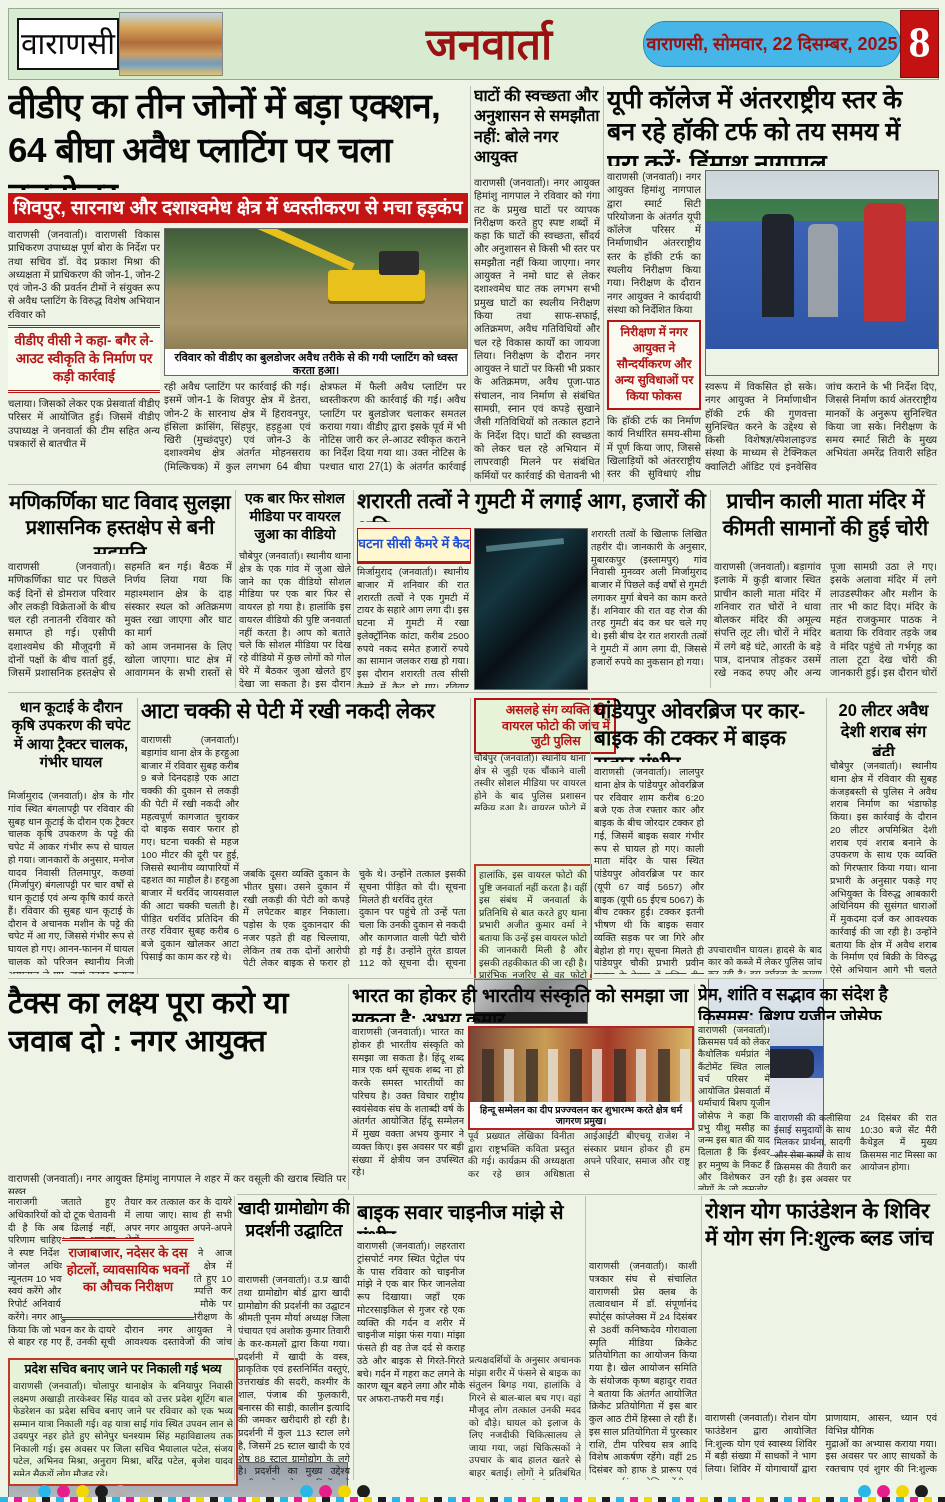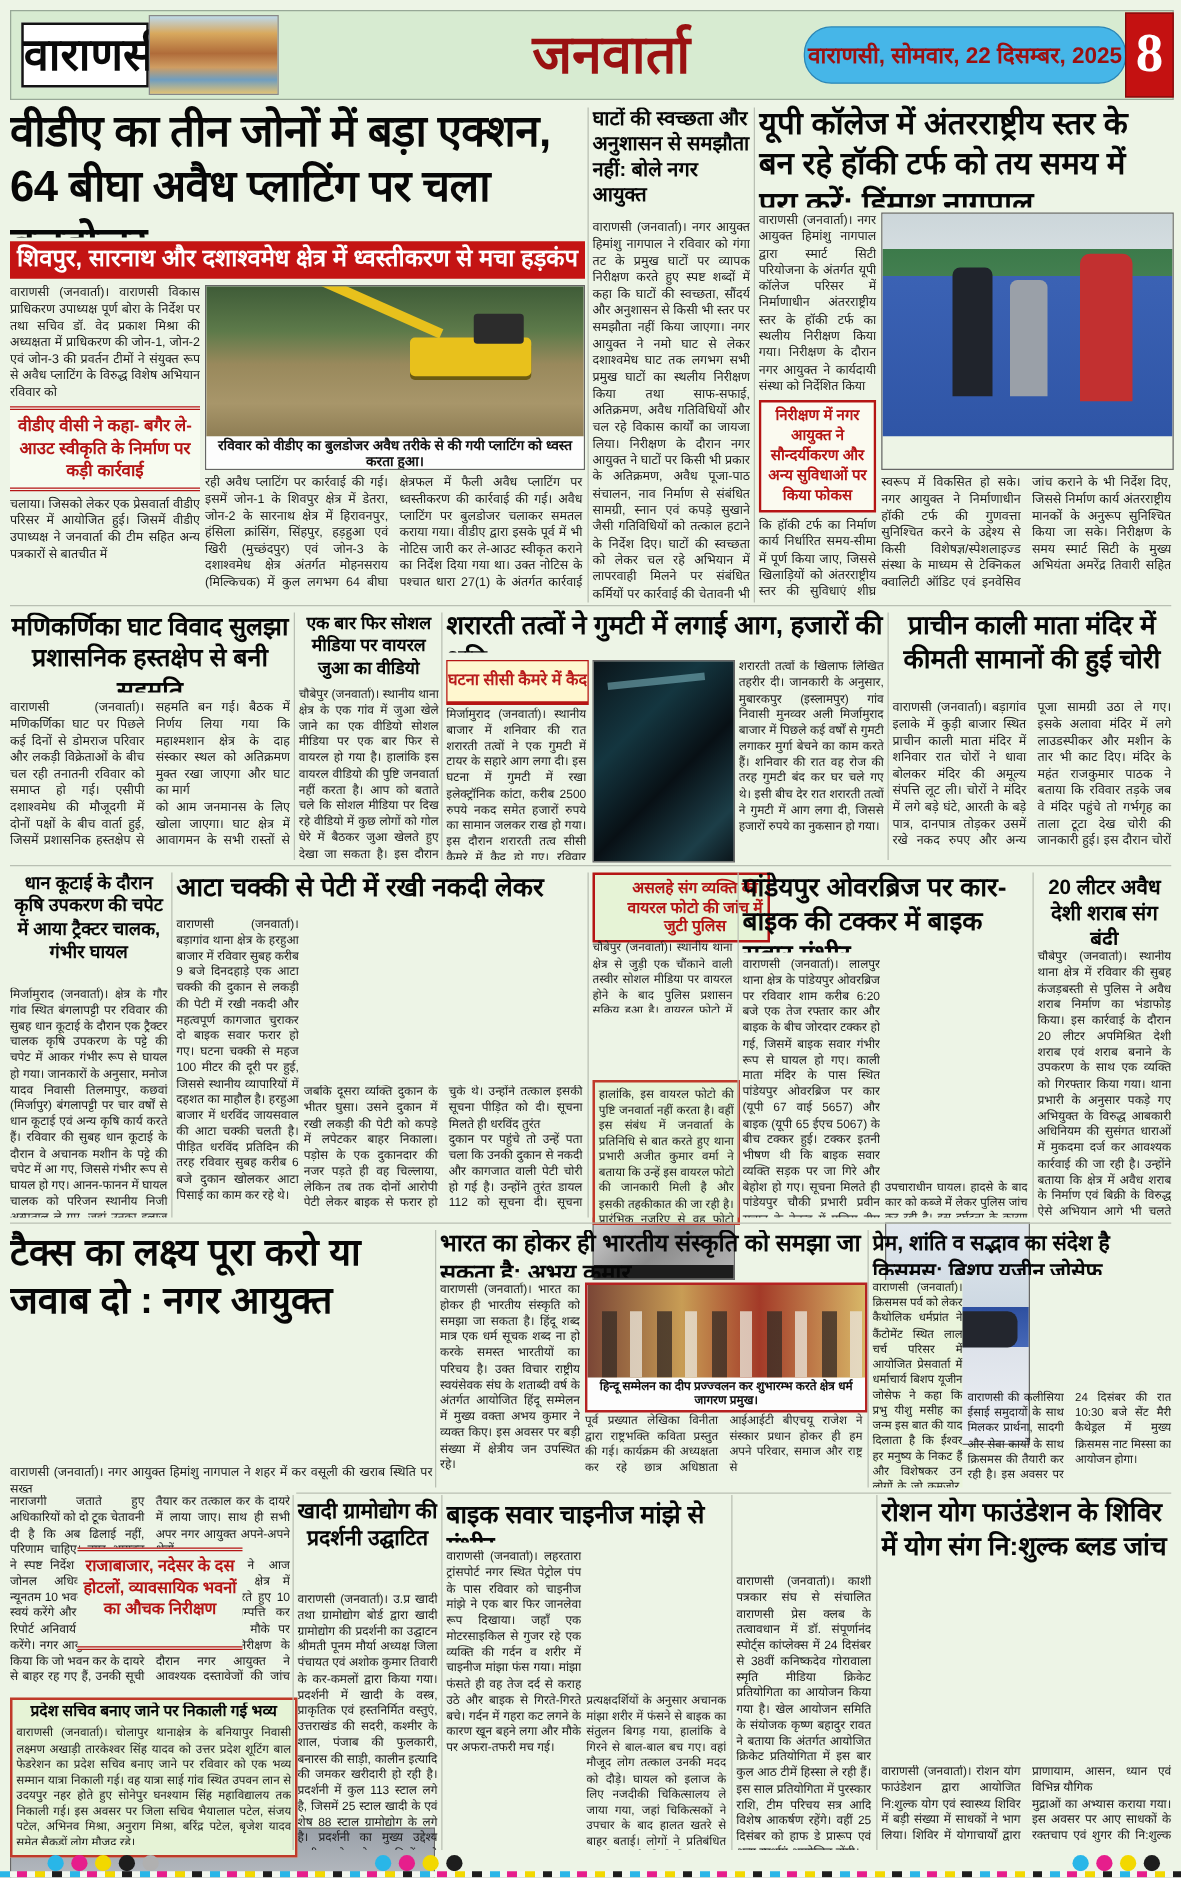--- a/index.html
+++ b/index.html
@@ -8,21 +8,21 @@
   .bt{font-size:10px;line-height:1.33;text-align:justify;color:#1b1b1b;overflow:hidden;}
   .bt p{margin:0 0 3px 0;}
   .hl{font-weight:800;color:#070707;overflow:hidden;line-height:1.27;}
   .ctr{text-align:center;}
   .mc2{column-count:2;column-gap:9px;}
   .mc2 p{margin:0;}
   .cap{background:#fdfdfd;font-weight:700;text-align:center;color:#101010;padding:2px 3px;font-size:11px;line-height:1.2;overflow:hidden;}
   .strip-red{background:#c41414;color:#fff;font-weight:700;text-align:center;overflow:hidden;}
   .inset-red{color:#b51515;font-weight:700;text-align:center;border-top:3px double #b51515;border-bottom:3px double #b51515;background:#f7fbf0;padding:4px 2px;overflow:hidden;}
   .inset-red2{color:#b51515;font-weight:700;text-align:center;border:2px solid #b51515;background:#fbfaf0;padding:3px 2px;overflow:hidden;}
-  .kicker{background:#fff7cf;border:1px solid #b51515;border-bottom:3px solid #b51515;color:#b91c1c;font-weight:700;text-align:center;overflow:hidden;}
+  .kicker{background:#fff7cf;border:1px solid #b51515;border-bottom:3px solid #b51515;color:#1d4ed8;font-weight:700;text-align:center;overflow:hidden;}
   .box-green{background:#e6f3d6;border:2px solid #c03a2a;overflow:hidden;}
   .frame{border:2px solid #b52222;overflow:hidden;}
   .frame2{border:1px solid #666;overflow:hidden;}
   .vl{position:absolute;width:1px;background:#b9bfb3;}
   .hlne{position:absolute;height:1px;background:#b9bfb3;}
   .ph{position:relative;overflow:hidden;}
   .ph-ghat{background:linear-gradient(180deg,#bcd8ea 0%,#d8a95e 22%,#b06c3a 48%,#cf9d62 66%,#6f9ec0 82%,#e2c273 100%);}
   .ph-dozer{background:linear-gradient(180deg,#3f5c38 0%,#5d7a4a 30%,#99895c 52%,#a8966a 78%,#8f7e55 100%);}
   .jcb-body{position:absolute;right:14%;top:34%;width:32%;height:26%;background:#e8c11c;border-radius:4px;box-shadow:0 3px 0 #6b5b12;}
   .jcb-arm{position:absolute;right:38%;top:28%;width:34%;height:7%;background:#e8c11c;transform:rotate(24deg);transform-origin:right center;}
@@ -44,21 +44,21 @@
   .stage-figs{position:absolute;bottom:0;left:0;right:0;height:72%;background:repeating-linear-gradient(90deg,transparent 0 12px,#3a2e26 12px 24px,transparent 24px 34px,#e8e2d6 34px 44px);opacity:.8;}
   .dot{display:inline-block;width:13px;height:13px;border-radius:50%;margin-right:6px;}
 </style>
 </head>
 <body>
 
 <div id="page">
 
   <div class="abs" style="left:8px;top:8px;width:929px;height:70px;background:#d7ebd1;border:1px solid #97a897;">
     <div class="abs ctr" style="left:8px;top:9px;width:98px;height:48px;background:#fff;border:2px solid #141414;">
-      <span style="font-size:36px;font-weight:700;line-height:48px;color:#0a0a0a;">वाराणसी</span>
+      <span style="font-size:30px;font-weight:400;line-height:48px;color:#0a0a0a;">वाराणसी</span>
     </div>
     <div class="abs ph ph-ghat" style="left:110px;top:3px;width:102px;height:62px;border:1px solid #888;"></div>
     <div class="abs ctr" style="left:330px;top:6px;width:300px;height:58px;">
       <span style="font-size:43px;font-weight:800;line-height:58px;color:#991111;">जनवार्ता</span>
     </div>
     <div class="abs ctr" style="left:634px;top:12px;width:256px;height:44px;background:#46b6e8;border:1px solid #2a86b6;border-radius:22px;">
       <span style="font-size:18px;font-weight:800;line-height:44px;color:#9c1010;">वाराणसी, सोमवार, 22 दिसम्बर, 2025</span>
     </div>
     <div class="abs ctr" style="left:891px;top:1px;width:37px;height:66px;background:#c41111;border:1px solid #7e0d0d;">
       <span style="font-family:'Liberation Serif','DejaVu Serif',serif;font-size:44px;font-weight:700;line-height:64px;color:#fff;">8</span>

